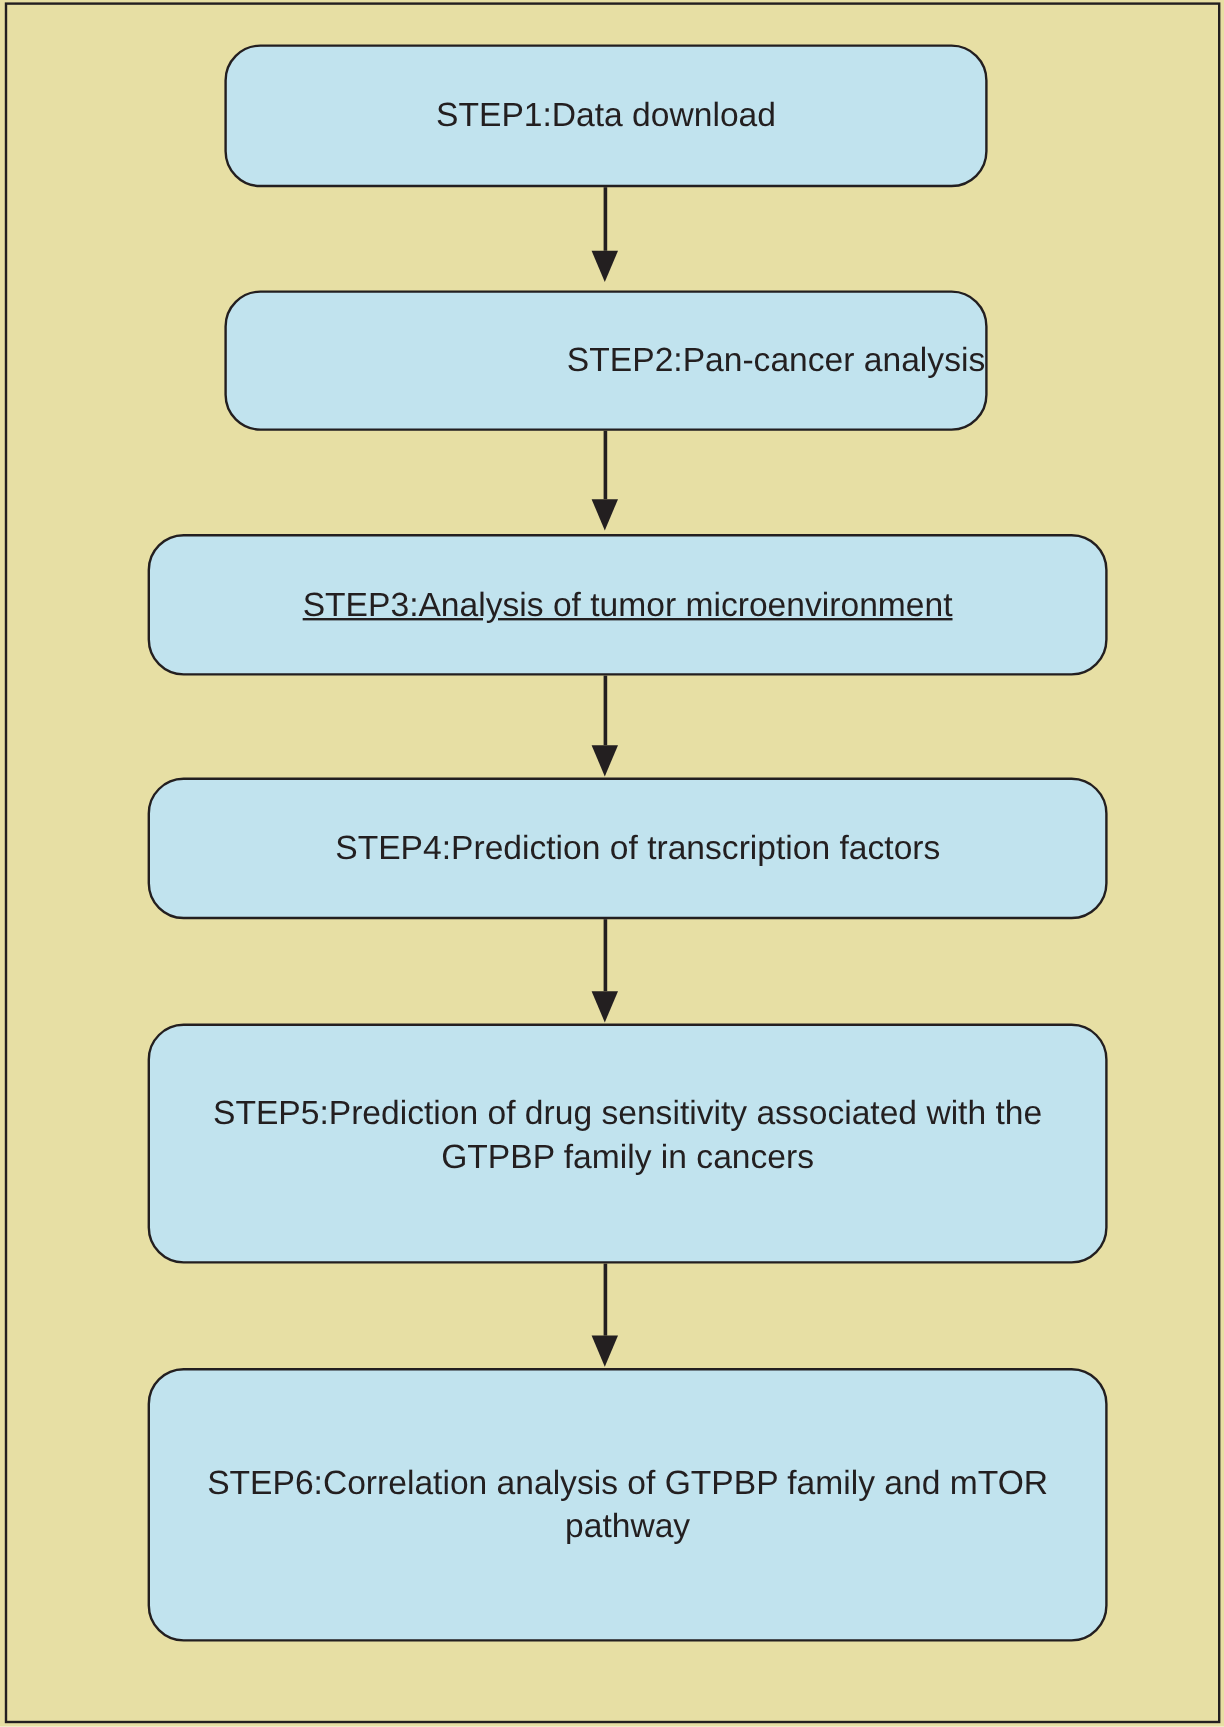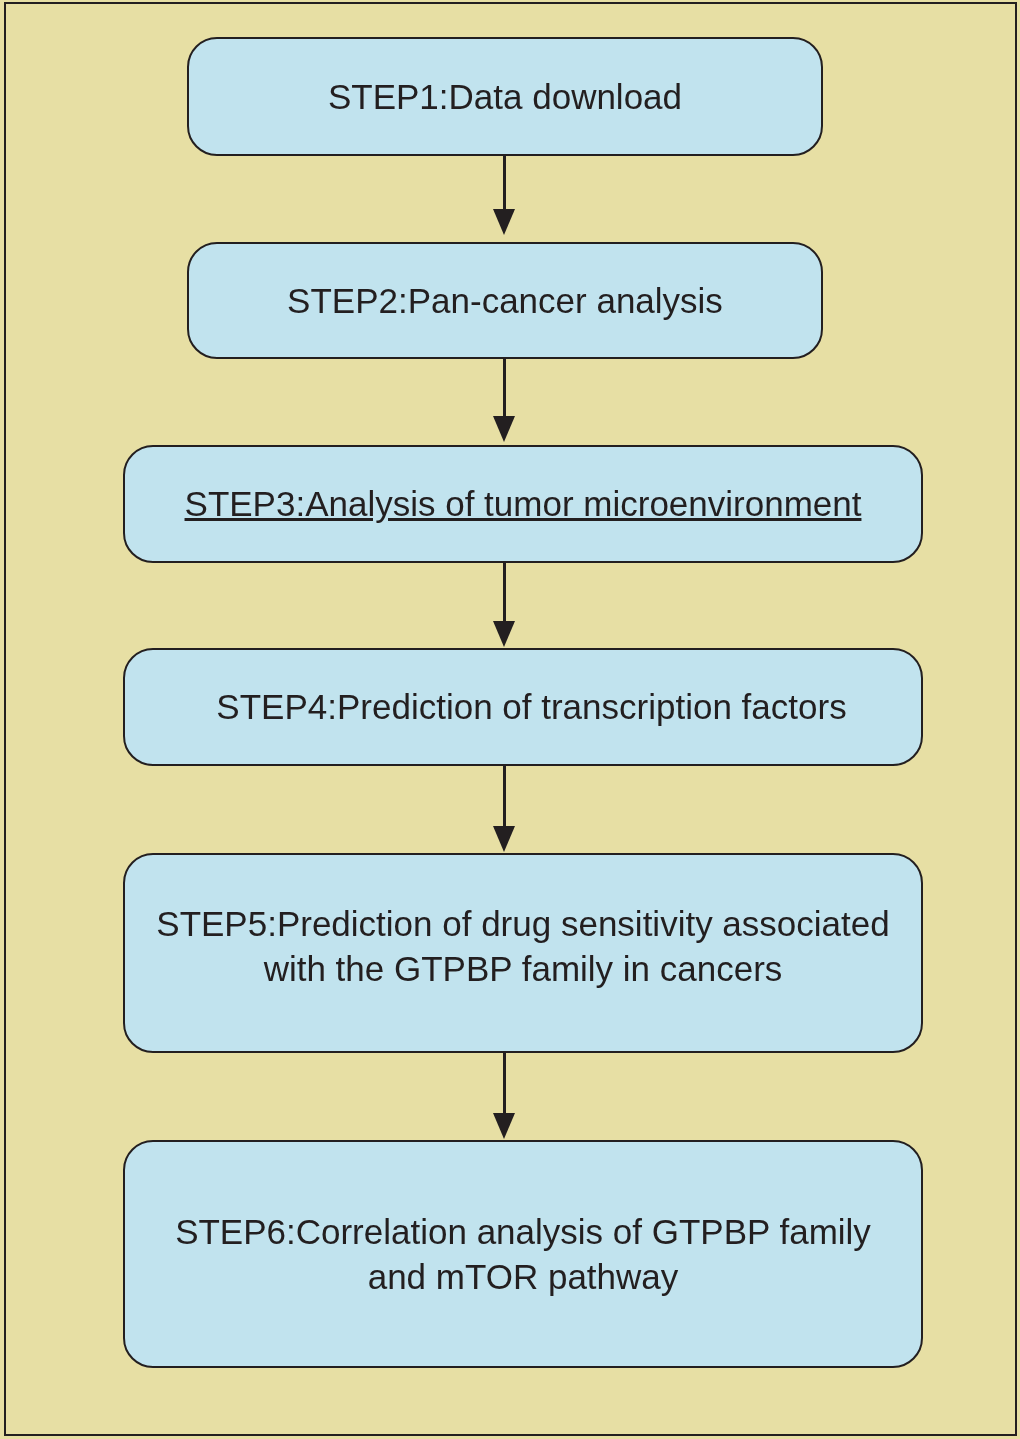--- a/index.html
+++ b/index.html
@@ -28,28 +28,28 @@
     position: absolute;
     box-sizing: border-box;
     background: var(--box_fill, #C1E3EE);
     border: 2.5px solid var(--line, #231F20);
     border-radius: 30px;
     display: flex;
     align-items: center;
     justify-content: center;
     text-align: center;
     color: var(--text, #231F20);
-    font-size: 35px;
+    font-size: 28px;
     line-height: 1.3;
   }
   .step-box .lbl { display: inline-block; }
 
   
   .b1 { left: 187px; top: 37px;  width: 636px; height: 119px; }
-  .b2 { left: 187px; top: 242px; width: 636px; height: 117px; }
+  .b2 { left: 187px; top: 242px; width: 636px; height: 117px; justify-content: flex-end; }
   
   .b3 { left: 123px; top: 445px; width: 800px; height: 118px; text-decoration: underline; }
   .b4 { left: 123px; top: 648px; width: 800px; height: 118px; padding-left: 17px; }
   .b5 { left: 123px; top: 853px;  width: 800px; height: 200px; padding-bottom: 14px; }
   .b6 { left: 123px; top: 1140px; width: 800px; height: 228px; }
   .b5 .lbl { max-width: 745px; }
   .b6 .lbl { max-width: 745px; }
 
   .arrow {
     position: absolute;

